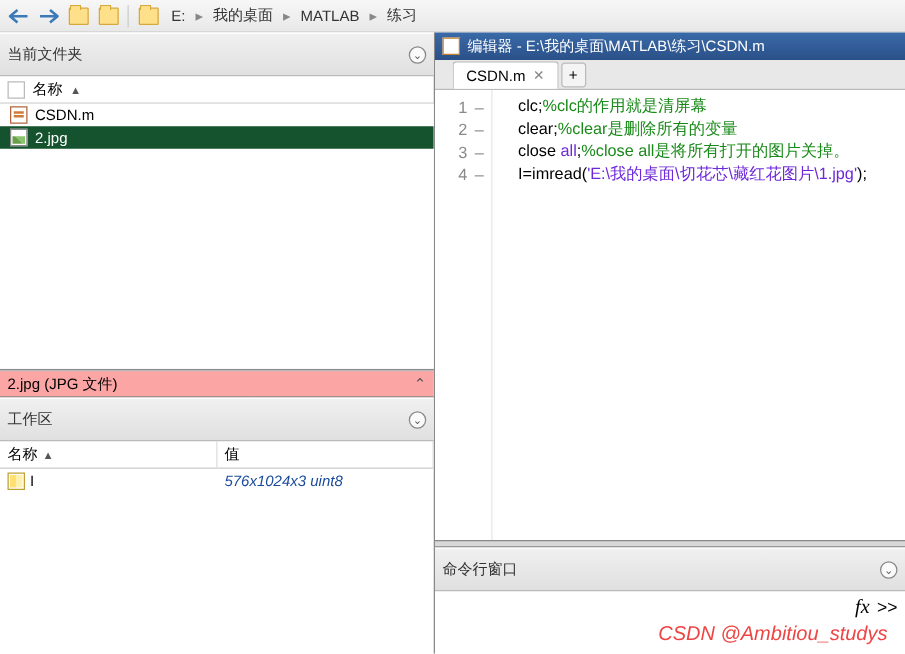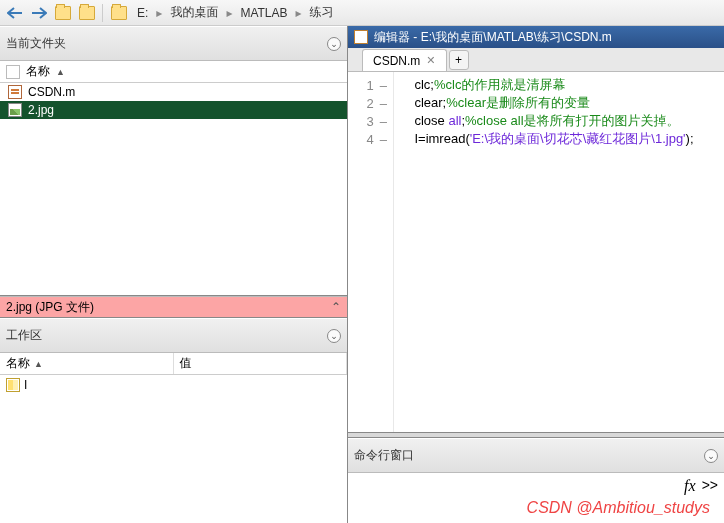--- a/index.html
+++ b/index.html
@@ -138,20 +138,21 @@
             <span>名称</span>
             <span class="sort-tri">▲</span>
           </div>
         <div class="ws-th">值</div>
       </div>
       <div class="ws-row">
         <div class="ws-td">
             <span class="var-icon"></span>
             <span>I</span>
           </div>
+        <div class="ws-td val">576x1024x3 uint8</div>
       </div>
     </div>
   </div>
 
   <div class="right">
     <div class="editor-title">
       <span class="ed-icon"></span>
       <span>编辑器 - E:\我的桌面\MATLAB\练习\CSDN.m</span>
     </div>
     <div class="tabs">

